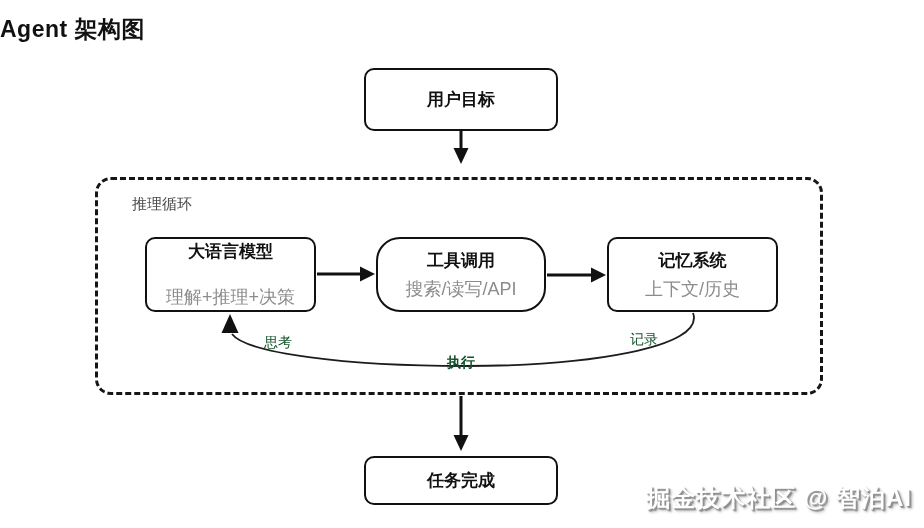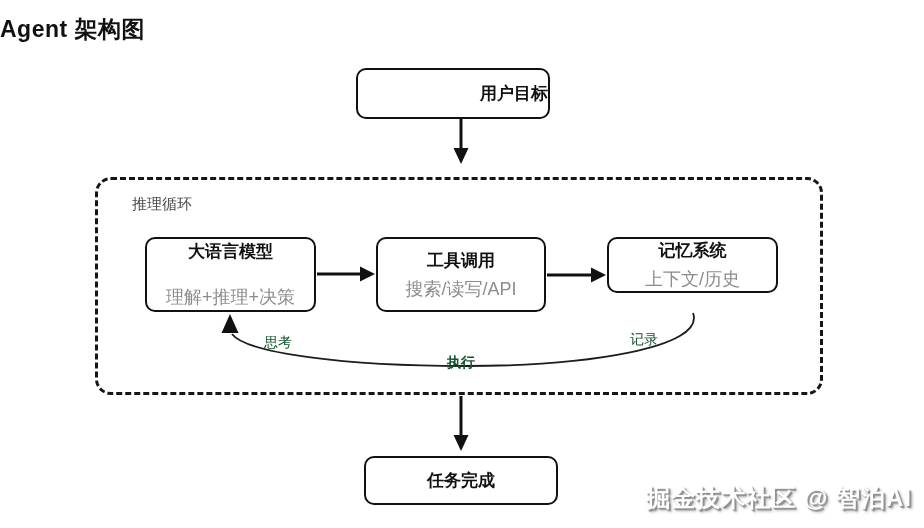--- a/index.html
+++ b/index.html
@@ -40,25 +40,25 @@
     font-size: 17px;
     font-weight: 600;
     color: #111111;
   }
   .node .node-sub {
     margin-top: 5px;
     font-size: 18px;
     font-weight: 400;
     color: #8c8c8c;
   }
-  .node-user-goal   { left: 356px; top: 68px;  width: 194px; height: 51px; align-items: flex-end; }
+  .node-user-goal   { left: 364px; top: 68px;  width: 194px; height: 63px; }
   .node-task-done   { left: 364px; top: 456px; width: 194px; height: 49px; }
   .node-llm         { left: 145px; top: 237px; width: 171px; height: 75px; gap: 17px; }
-  .node-tools       { left: 376px; top: 237px; width: 170px; height: 75px; }
-  .node-memory      { left: 607px; top: 237px; width: 171px; height: 56px; }
+  .node-tools       { left: 376px; top: 237px; width: 170px; height: 75px; border-radius: 24px; }
+  .node-memory      { left: 607px; top: 237px; width: 171px; height: 75px; }
 
   .loop-container {
     position: absolute;
     left: 95px;
     top: 177px;
     width: 728px;
     height: 218px;
     box-sizing: border-box;
     border: 3px dashed #161616;
     border-radius: 16px;

